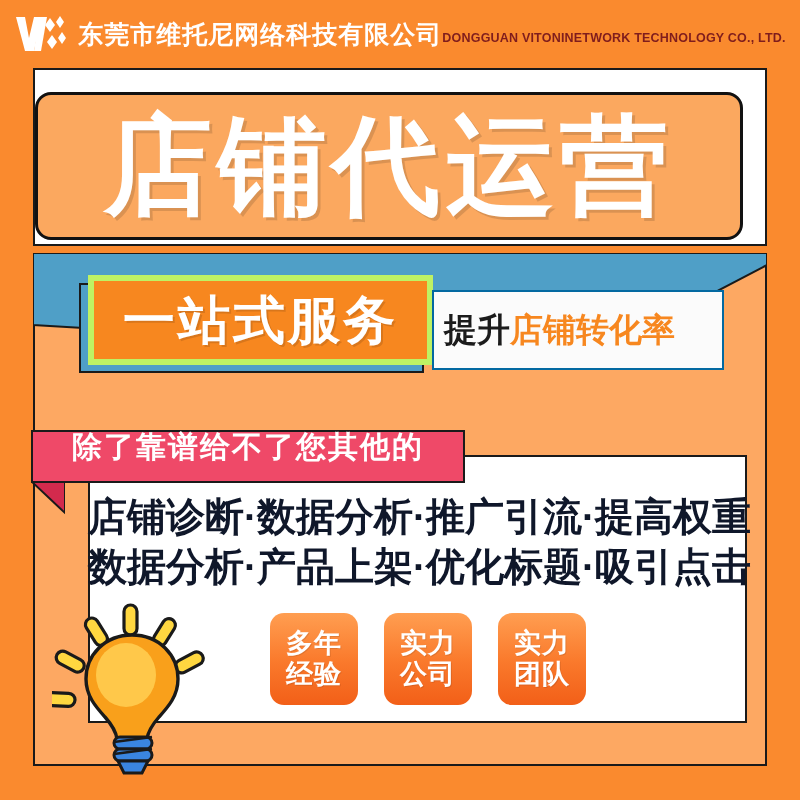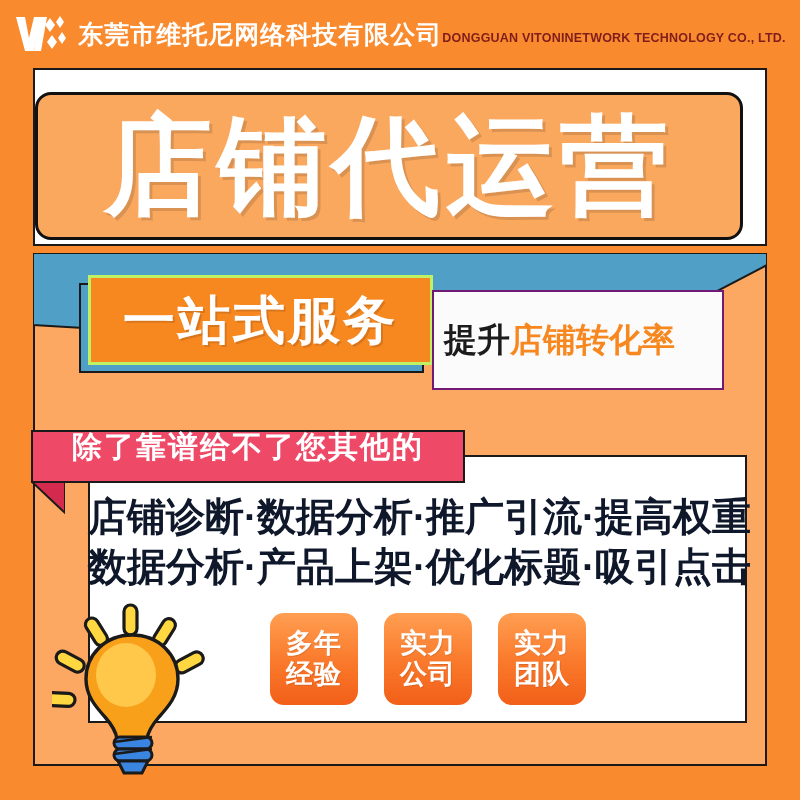--- a/index.html
+++ b/index.html
@@ -110,43 +110,43 @@
     width: 345px; height: 90px;
     background: #4f9fc7;
     border: 2px solid #1a1a1a;
     box-sizing: border-box;
   }
   .oneStop-box {
     position: absolute;
     left: 88px; top: 275px;
     width: 345px; height: 90px;
     background: #f7871f;
-    border: 3px solid #bef264;
+    border: 6px solid #bef264;
     box-sizing: border-box;
     display: flex;
     align-items: center;
     justify-content: center;
   }
   .oneStop-text {
     color: #ffffff;
     font-size: 52px;
     font-weight: bold;
     letter-spacing: 3px;
     line-height: 1;
     white-space: nowrap;
     text-shadow: 2px 2px 0 rgba(0,0,0,0.12);
   }
 
   
   .claim-box {
     position: absolute;
     left: 432px; top: 290px;
-    width: 292px; height: 100px;
+    width: 292px; height: 80px;
     background: #fbfbfb;
-    border: 2px solid #701a75;
+    border: 2px solid #0369a1;
     box-sizing: border-box;
     display: flex;
     flex-direction: column;
     justify-content: center;
     padding-left: 10px;
     gap: 42px;
   }
   .claim-line {
     font-size: 33px;
     font-weight: bold;

